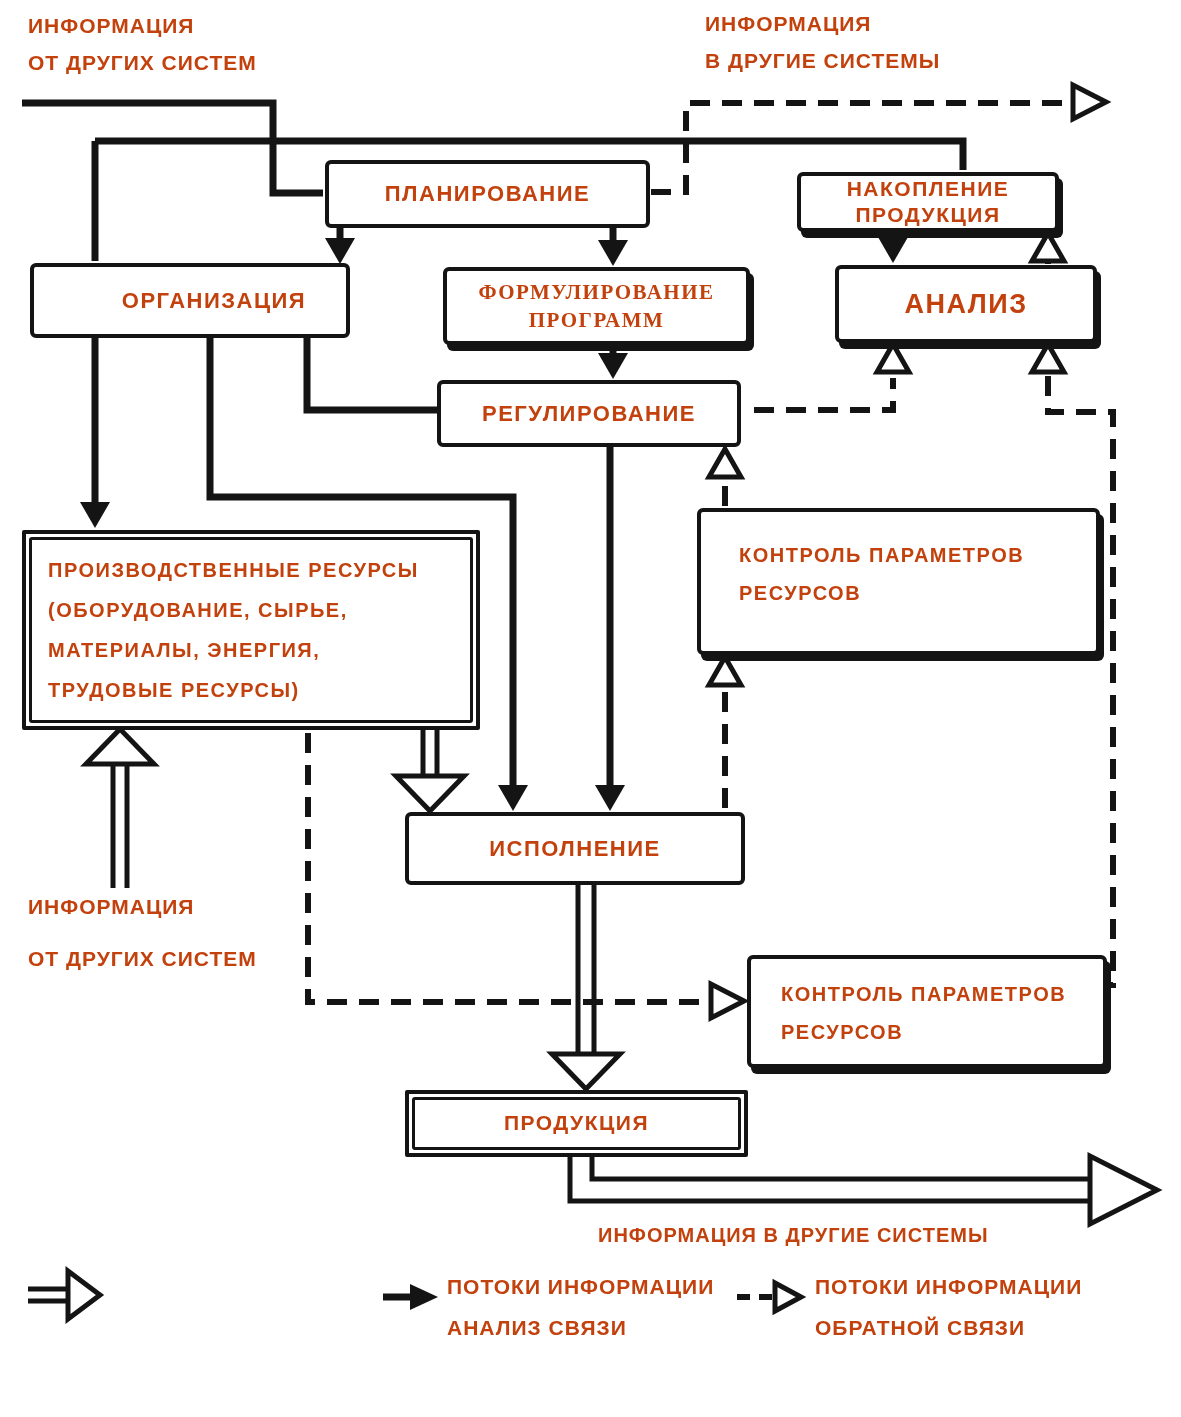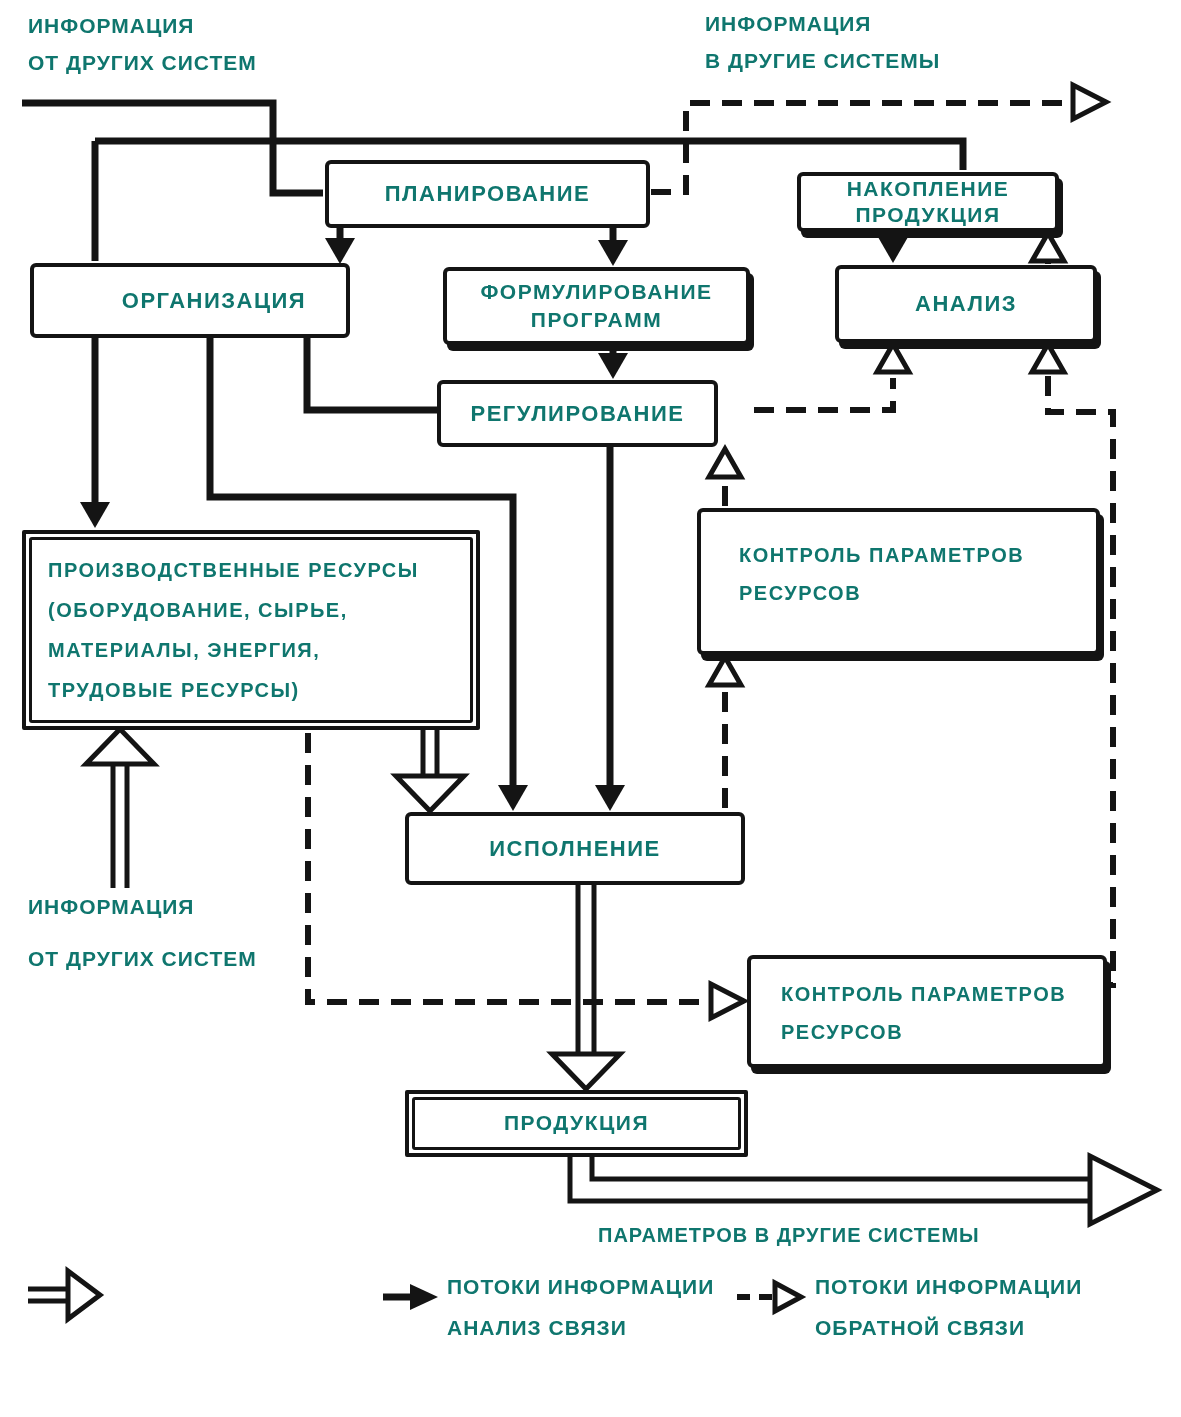--- a/index.html
+++ b/index.html
@@ -1,19 +1,19 @@
 <!DOCTYPE html>
 <html><head>
 <meta charset="utf-8">
 <style>
   html,body{margin:0;padding:0;background:#ffffff;}
   .stage{
     position:relative;width:1181px;height:1417px;background:#ffffff;
     font-family:"Liberation Sans","DejaVu Sans",sans-serif;
-    color:#0f766e;overflow:hidden;
+    color:#c2410c;overflow:hidden;
   }
   .wires{position:absolute;left:0;top:0;width:1181px;height:1417px;}
   .bx{
     position:absolute;box-sizing:border-box;border:4px solid #141414;background:#fff;
     display:flex;flex-direction:column;align-items:center;justify-content:center;
     font-weight:bold;font-size:21px;letter-spacing:1.5px;text-align:center;
     line-height:1.35;border-radius:6px;
   }
   .sh{box-shadow:4px 6px 0 #141414;}
   .dbl::before{
@@ -139,45 +139,45 @@
     <span class="l" style="margin-top:13px;">ОТ ДРУГИХ СИСТЕМ</span>
   </div>
   <div class="ann" style="left:705px;top:12px;">
     <span class="l">ИНФОРМАЦИЯ</span>
     <span class="l" style="margin-top:13px;">В ДРУГИЕ СИСТЕМЫ</span>
   </div>
   <div class="ann" style="left:28px;top:895px;">
     <span class="l">ИНФОРМАЦИЯ</span>
     <span class="l" style="margin-top:28px;">ОТ ДРУГИХ СИСТЕМ</span>
   </div>
-  <div class="ann" style="left:598px;top:1224px;font-size:20px;">ПАРАМЕТРОВ В ДРУГИЕ СИСТЕМЫ</div>
+  <div class="ann" style="left:598px;top:1224px;font-size:20px;">ИНФОРМАЦИЯ В ДРУГИЕ СИСТЕМЫ</div>
 
   <div class="bx" style="left:325px;top:160px;width:325px;height:68px;font-size:22px;">
     <span>ПЛАНИРОВАНИЕ</span>
   </div>
 
   <div class="bx" style="left:30px;top:263px;width:320px;height:75px;font-size:22px;padding-left:48px;">
     <span>ОРГАНИЗАЦИЯ</span>
   </div>
 
-  <div class="bx sh" style="left:443px;top:267px;width:307px;height:78px;">
+  <div class="bx sh" style="left:443px;top:267px;width:307px;height:78px;font-family:Liberation Serif, serif;">
     <span>ФОРМУЛИРОВАНИЕ</span>
     <span>ПРОГРАММ</span>
   </div>
 
   <div class="bx sh" style="left:797px;top:172px;width:262px;height:60px;line-height:1.25;">
     <span>НАКОПЛЕНИЕ</span>
     <span>ПРОДУКЦИЯ</span>
   </div>
 
-  <div class="bx sh" style="left:835px;top:265px;width:262px;height:78px;font-size:22px;">
+  <div class="bx sh" style="left:835px;top:265px;width:262px;height:78px;font-size:27px;">
     <span>АНАЛИЗ</span>
   </div>
 
-  <div class="bx" style="left:437px;top:380px;width:281px;height:67px;font-size:22px;text-align:center;">
+  <div class="bx" style="left:437px;top:380px;width:304px;height:67px;font-size:22px;text-align:center;">
     <span>РЕГУЛИРОВАНИЕ</span>
   </div>
 
   <div class="bx sh left-text" style="left:697px;top:508px;width:403px;height:147px;padding:24px 0 0 38px;line-height:1.9;font-size:20px;">
     <span>КОНТРОЛЬ ПАРАМЕТРОВ</span>
     <span>РЕСУРСОВ</span>
   </div>
 
   <div class="bx dbl left-text" style="left:22px;top:530px;width:458px;height:200px;padding:16px 0 0 22px;line-height:2.0;font-size:20px;border-radius:2px;">
     <span>ПРОИЗВОДСТВЕННЫЕ РЕСУРСЫ</span>

